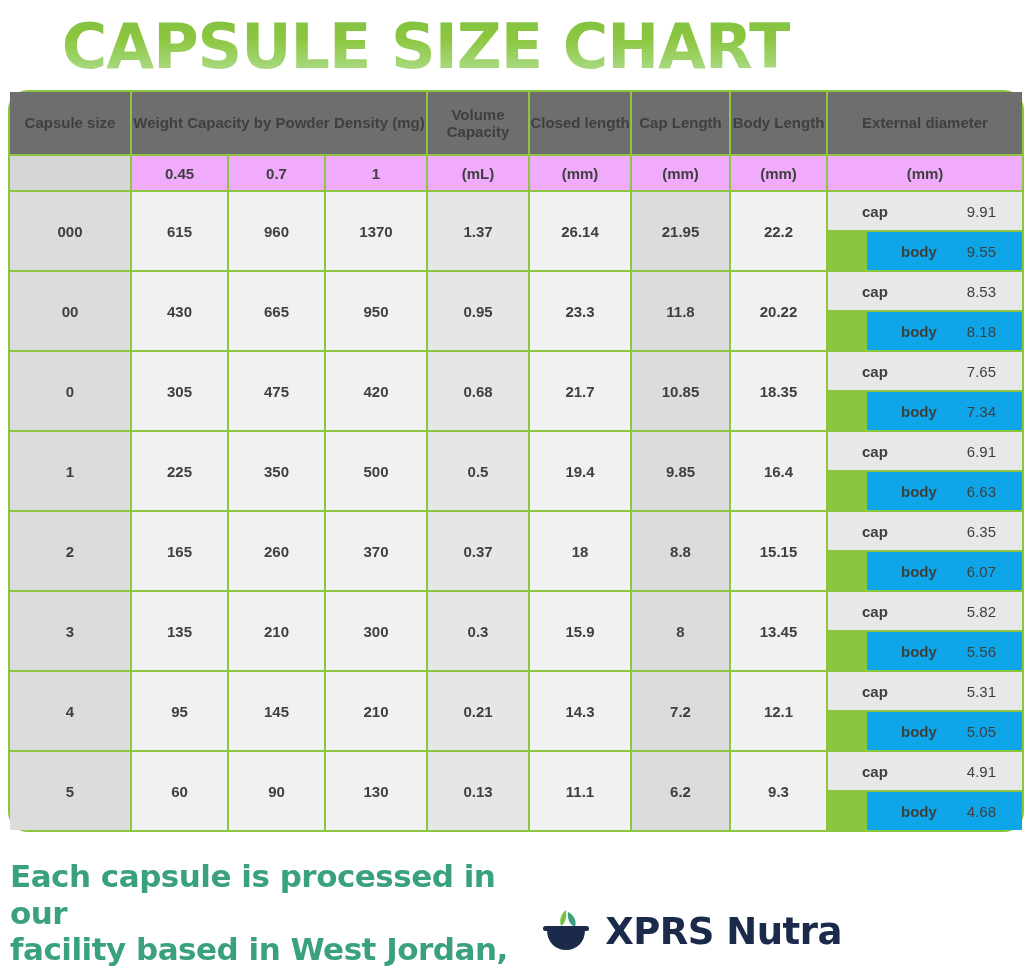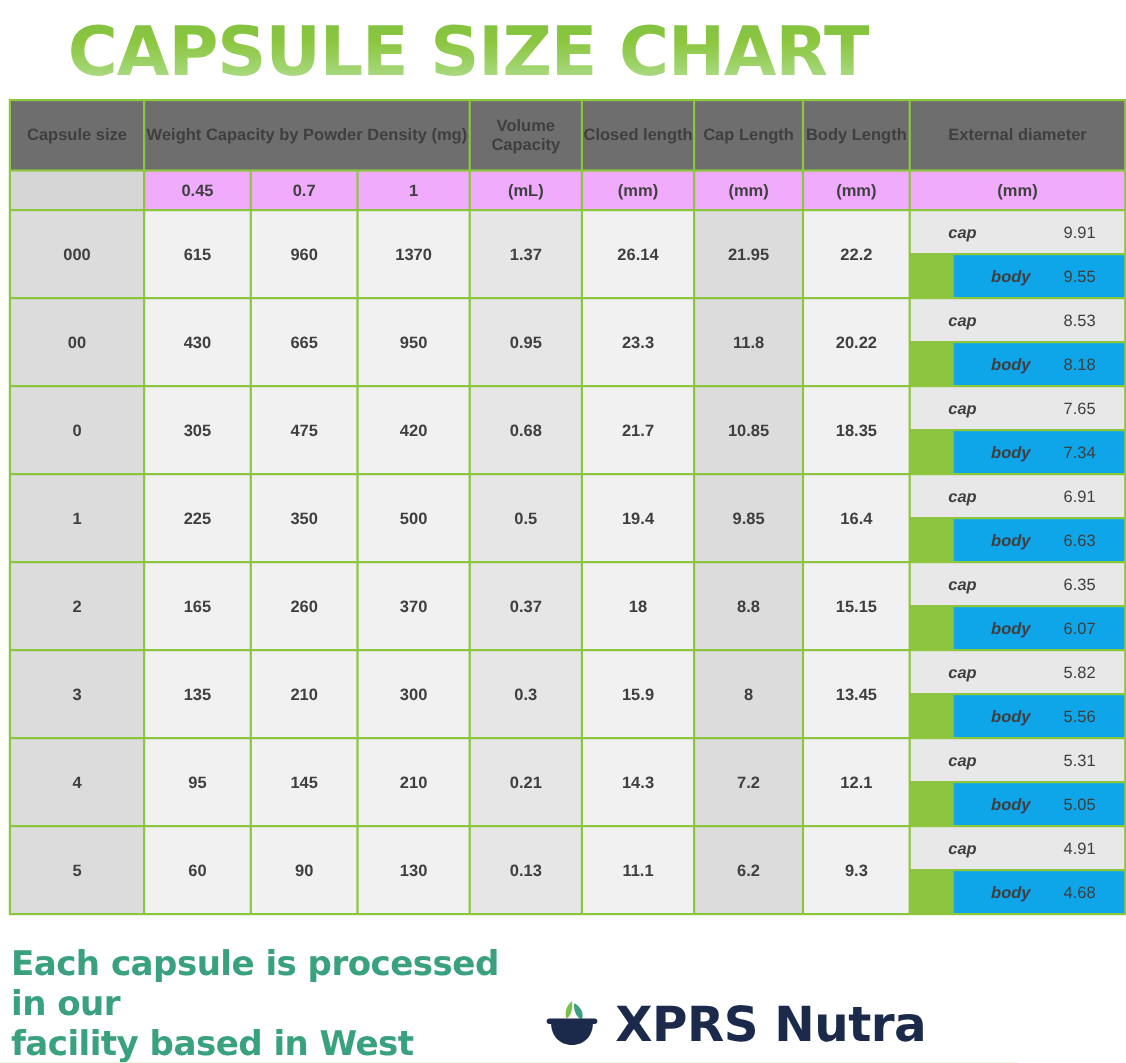--- a/index.html
+++ b/index.html
@@ -48,20 +48,21 @@
   
   .table-wrap {
     padding: 0 8px;
     box-sizing: border-box;
   }
   table.chart {
     border-collapse: separate;
     border-spacing: 2px;
     width: 1008px;
     table-layout: fixed;
+    border-radius: 20px;
   }
   table.chart td, table.chart th {
     padding: 0;
     margin: 0;
     text-align: center;
     vertical-align: middle;
     font-size: 15px;
     font-weight: bold;
     color: #3f3f3f;
   }
@@ -104,21 +105,21 @@
   }
   .ext-row {
     flex: 1;
     display: flex;
     align-items: center;
     justify-content: space-between;
     padding: 0 26px 0 34px;
     box-sizing: border-box;
     font-size: 15px;
   }
-  .ext-row .lbl { font-weight: bold; font-style: italic; }
+  .ext-row .lbl { font-weight: bold; }
   .ext-row .val { font-weight: normal; }
   .ext-cap  { background: #e8e8e8; }
   .ext-body { background: #0ea5e9; margin-left: 39px; }
 
   
   table.chart { background: #8cc63f; }
 
   
   .footer {
     display: flex;
@@ -144,21 +145,21 @@
   }
   .brand-mark {
     width: 58px;
     height: 58px;
     position: relative;
     flex: 0 0 auto;
   }
   .brand-name {
     font-family: "DejaVu Sans", sans-serif;
     font-weight: bold;
-    font-size: 44px;
+    font-size: 37px;
     color: #1b2a4a;
     letter-spacing: -0.5px;
     white-space: nowrap;
   }
 </style>
 </head>
 <body>
 
 <div class="page">
 

